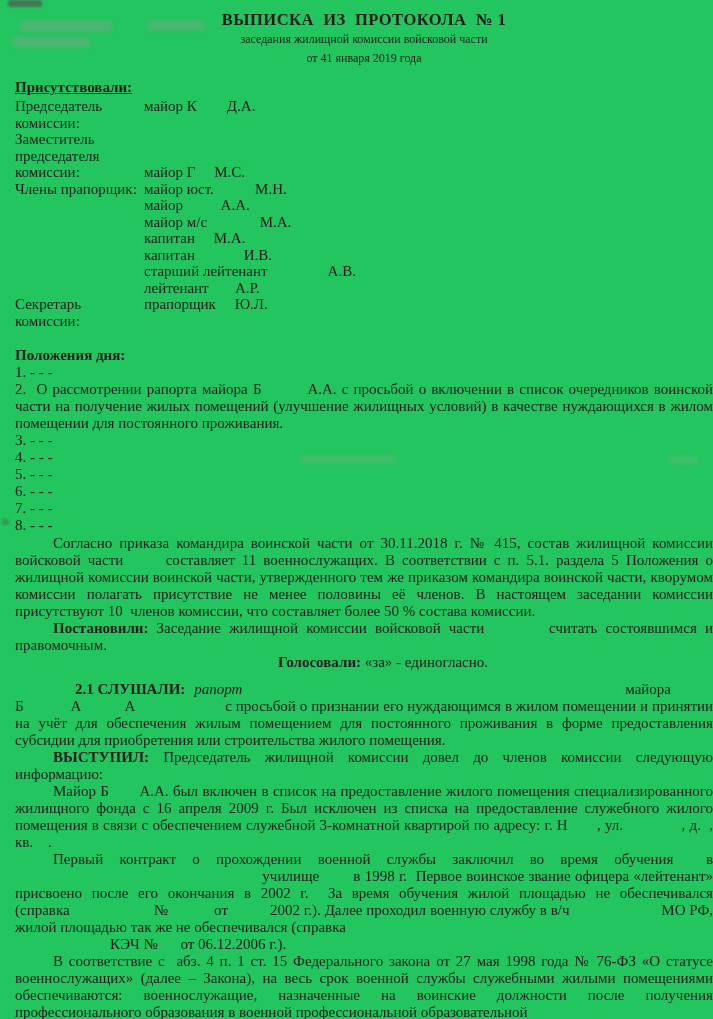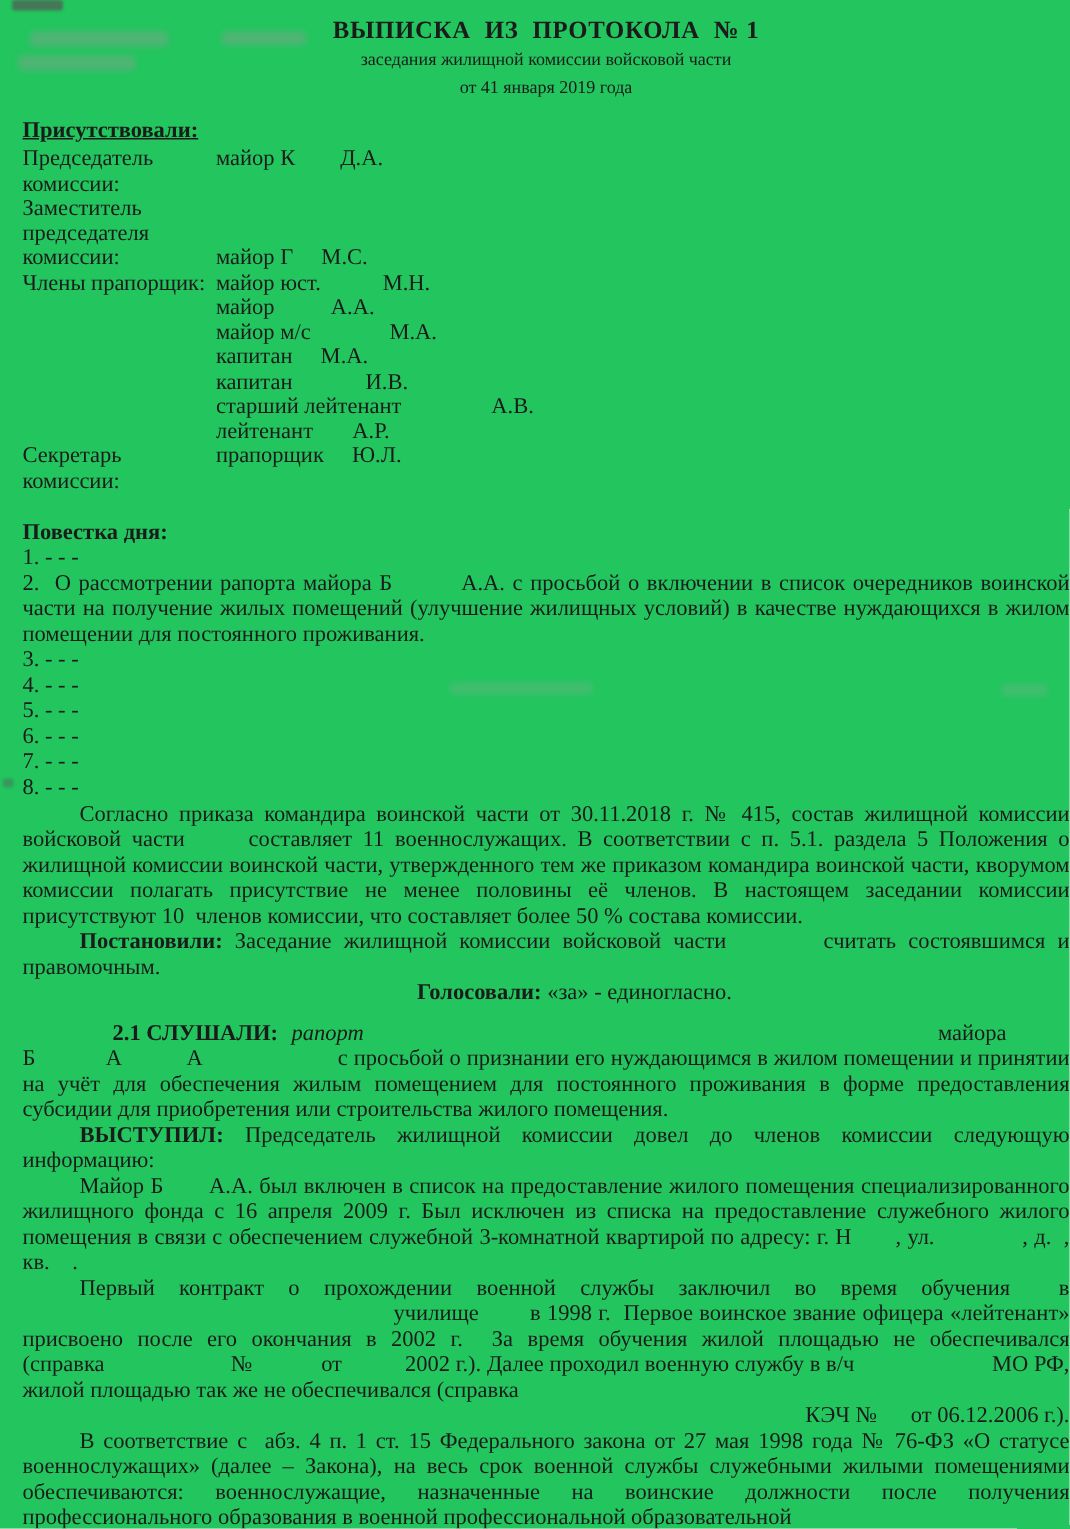--- a/index.html
+++ b/index.html
@@ -28,21 +28,21 @@
   .att-row{display:flex;line-height:16.5px;}
   .att-label{width:129px;flex:none;}
   .att-value{flex:1;}
   .agenda{margin-top:18px;}
   .agenda p{line-height:17px;}
   .quorum{margin-top:1px;}
   .hearing{margin-top:10px;}
   .line21{display:flex;align-items:baseline;padding-left:60px;padding-right:42px;text-align:left;justify-content:flex-end;}
   .sp2{margin-left:9px;font-style:italic;}
   .flex-spacer{flex:1;}
-  .kech{padding-left:95px;text-align:right;}
+  .kech{padding-left:95px;text-align:left;}
   
   .art{position:absolute;border-radius:2px;pointer-events:none;}
   .art-dark{background:#555;opacity:.7;filter:blur(1px);}
   .art-light{background:#9a9a9a;opacity:.38;filter:blur(2px);}
   .art-faint{background:#a8a8a8;opacity:.24;filter:blur(2px);}
 </style>
 </head>
 <body>
 
 <div class="page">
@@ -103,21 +103,21 @@
       <span class="att-label"></span>
       <span class="att-value">лейтенант&nbsp;&nbsp;&nbsp;&nbsp;&nbsp;&nbsp;&nbsp;А.Р.</span>
     </div>
     <div class="att-row">
       <span class="att-label">Секретарь комиссии:</span>
       <span class="att-value">прапорщик&nbsp;&nbsp;&nbsp;&nbsp;&nbsp;Ю.Л.</span>
     </div>
   </section>
 
   <section class="agenda">
-    <div class="b">Повестка дня:</div>
+    <div class="b">Положения дня:</div>
     <p>1. - - -</p>
     <p>2.&nbsp; О рассмотрении рапорта майора Б&nbsp;&nbsp;&nbsp;&nbsp;&nbsp;&nbsp;&nbsp;&nbsp;&nbsp;А.А. с просьбой о включении в список очередников воинской части на получение жилых помещений (улучшение жилищных условий) в качестве нуждающихся в жилом помещении для постоянного проживания.</p>
     <p>3. - - -</p>
     <p>4. - - -</p>
     <p>5. - - -</p>
     <p>6. - - -</p>
     <p>7. - - -</p>
     <p>8. - - -</p>
   </section>
 

